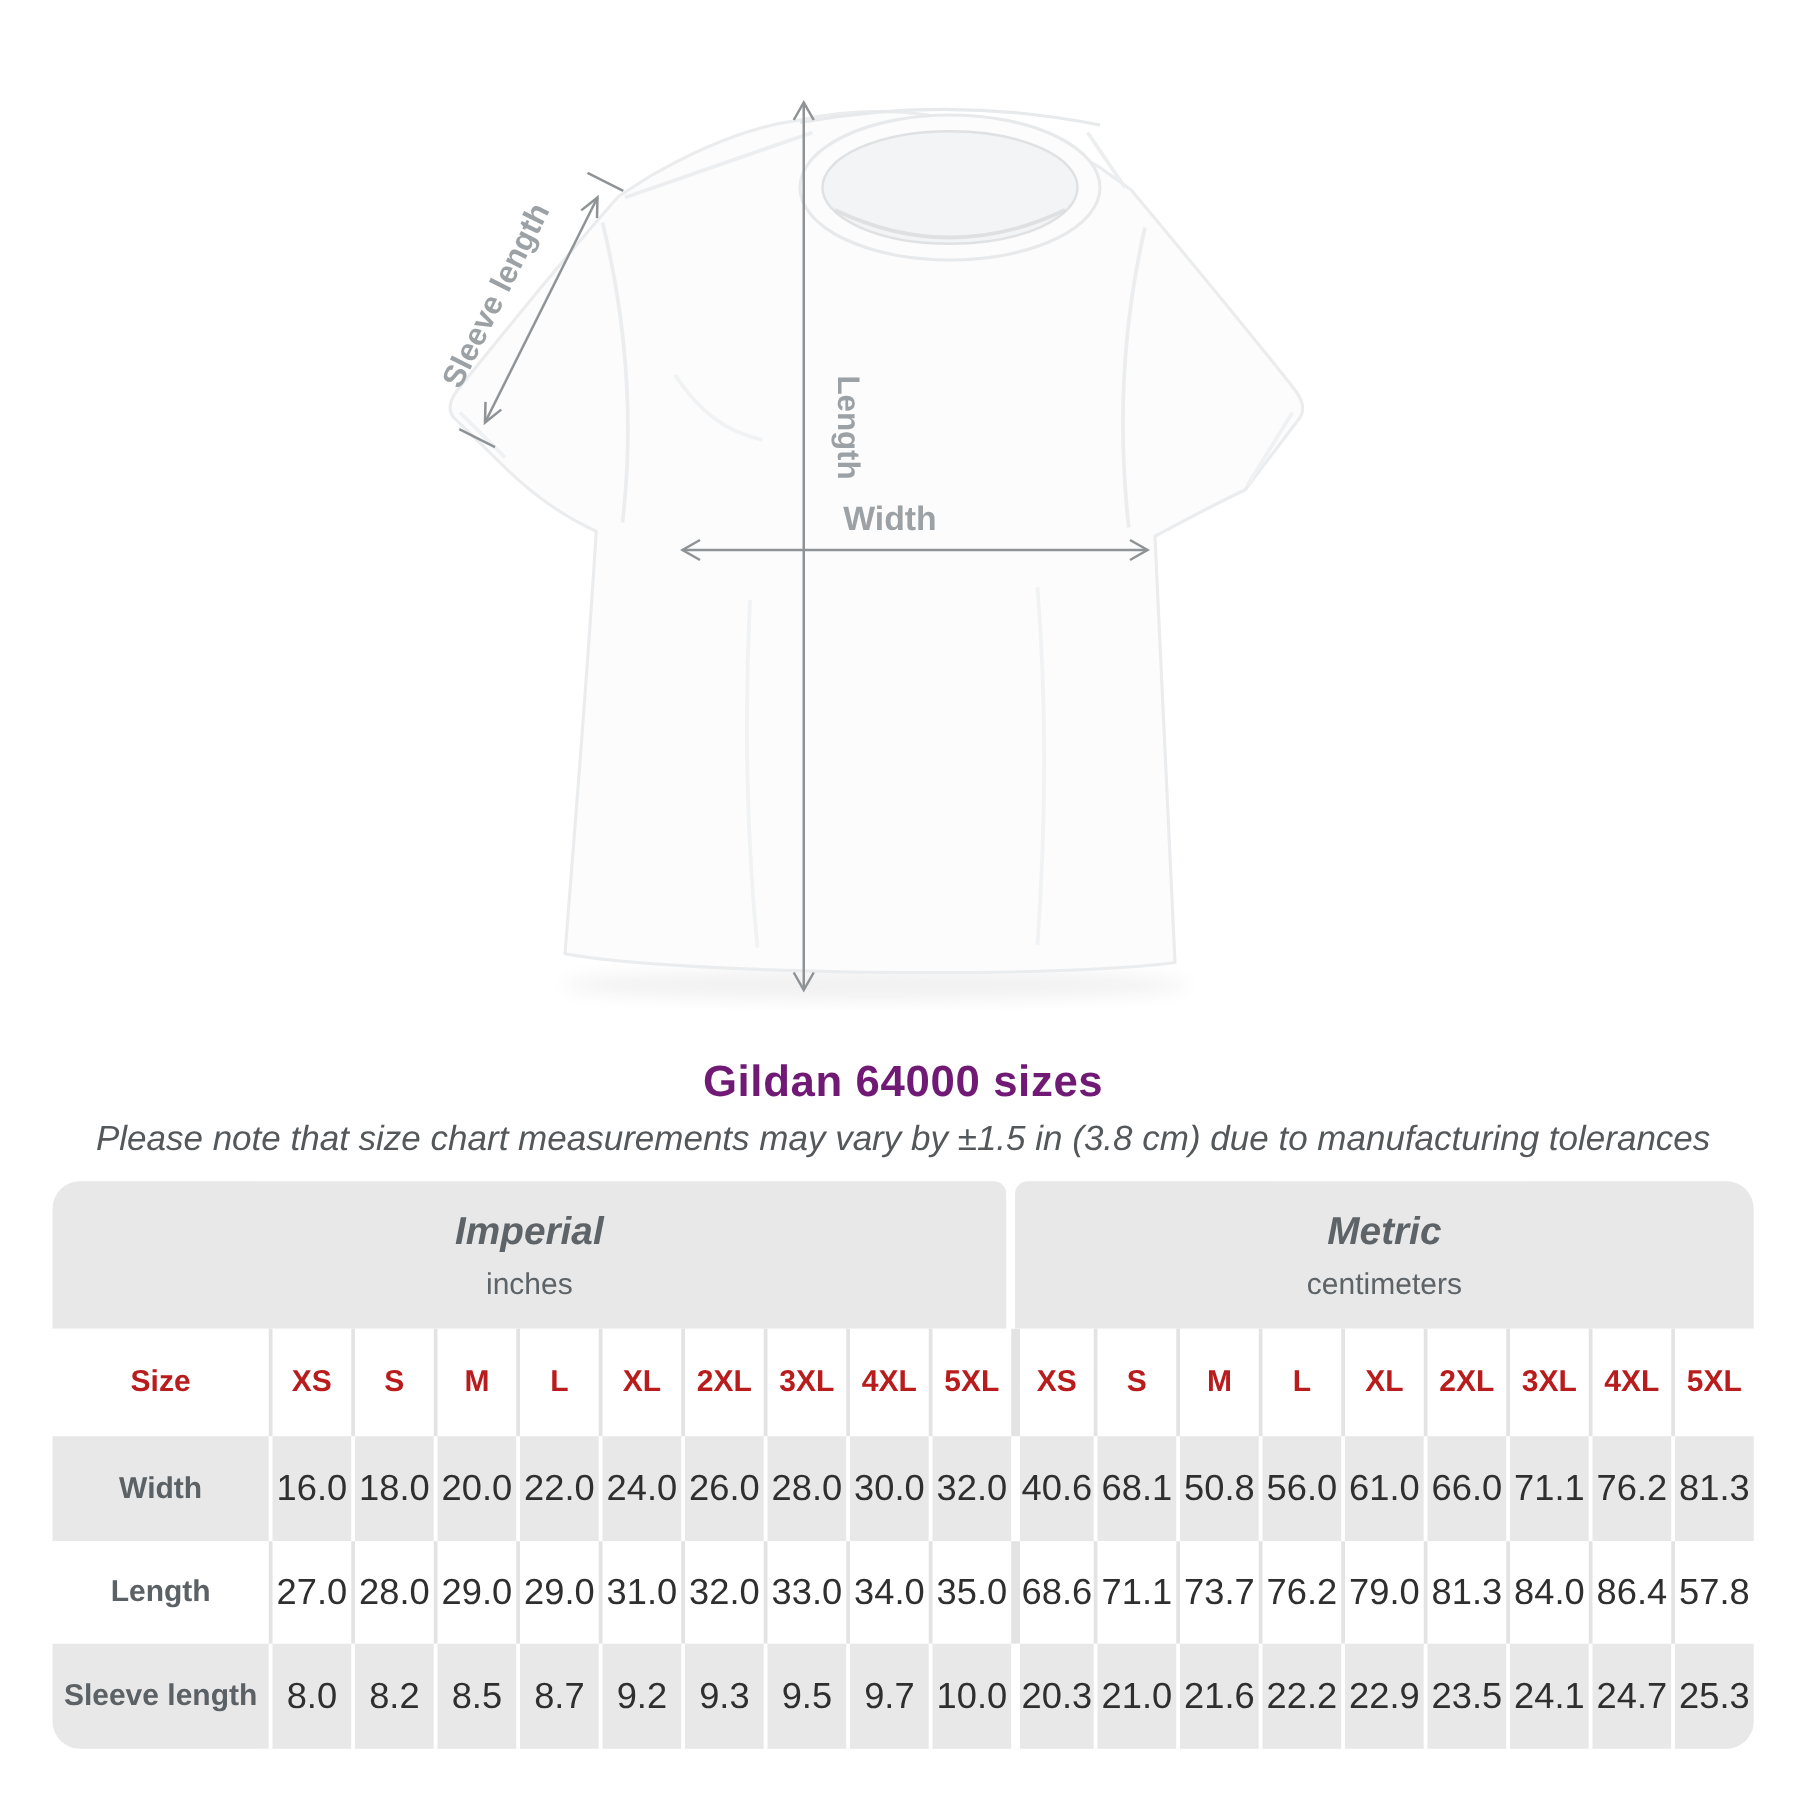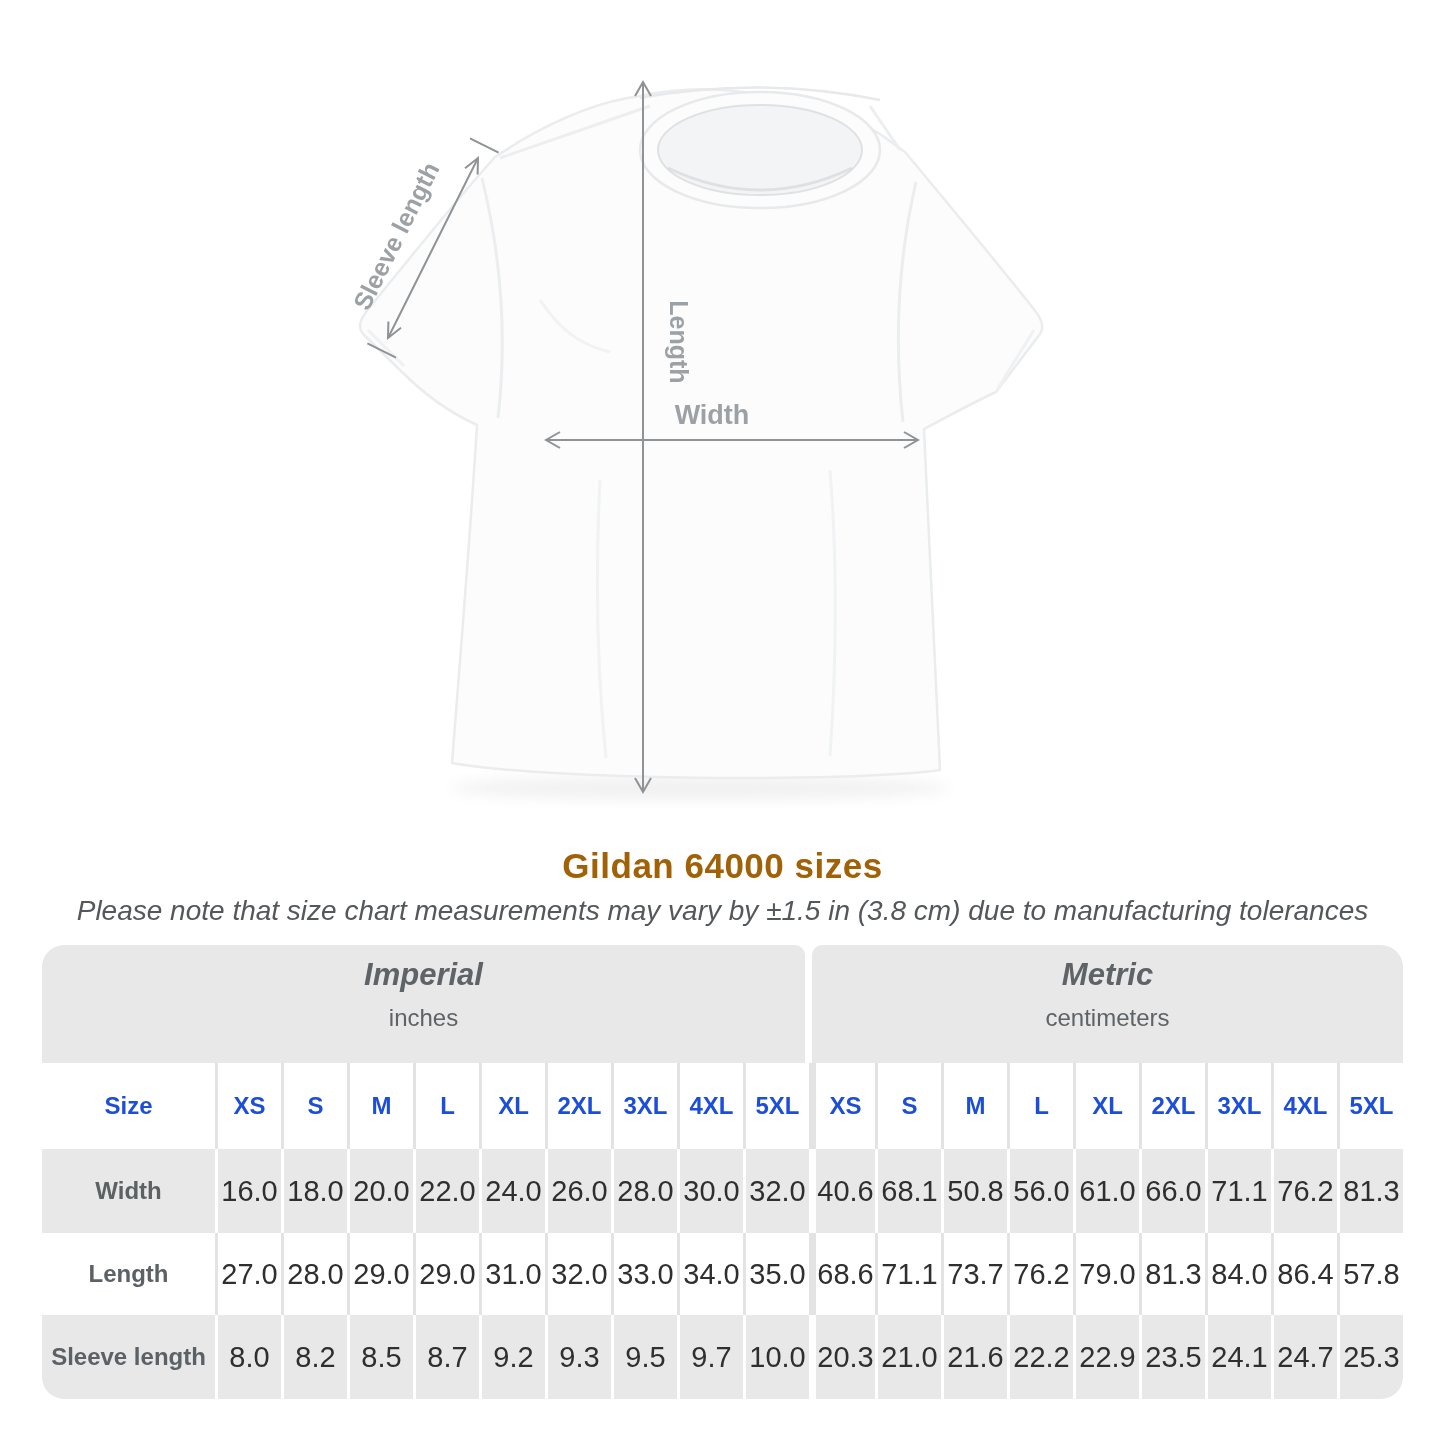--- a/index.html
+++ b/index.html
@@ -6,53 +6,53 @@
   .page{
     position:relative;width:1445px;height:1445px;background:#ffffff;overflow:hidden;
     font-family:"Liberation Sans", sans-serif;
   }
   
   .shirt-svg{position:absolute;top:0;left:0;}
   .dim-label{fill:#9ca1a5;font-weight:bold;}
   
   .page-title{
     position:absolute;top:846px;left:0;width:100%;margin:0;
-    text-align:center;font-size:35px;font-weight:bold;color:#a16207;letter-spacing:.5px;
+    text-align:center;font-size:35px;font-weight:bold;color:#701a75;letter-spacing:.5px;
   }
   .tolerance-note{
     position:absolute;top:895px;left:0;width:100%;margin:0;
     text-align:center;font-style:italic;font-size:28px;color:#54585b;
   }
   
   .size-table{position:absolute;top:945px;left:42px;width:1361px;}
   .band-row{display:flex;height:118px;}
   .band{
     background:#e8e8e8;display:flex;flex-direction:column;align-items:center;
-    justify-content:flex-start;padding-top:12px;box-sizing:border-box;
+    justify-content:flex-start;padding-top:22px;box-sizing:border-box;
   }
   .band.imperial{width:763px;border-radius:22px 10px 0 0;}
   .band-gap{width:7px;}
   .band.metric{flex:1;border-radius:10px 22px 0 0;}
   .band-name{font-size:31px;font-weight:bold;font-style:italic;color:#5d6367;}
   .band-unit{font-size:24px;color:#5d6367;margin-top:11px;}
   .trow{display:grid;grid-template-columns:173px repeat(18,1fr);}
   .r-size{height:86px;}
   .r-width{height:84px;}
   .r-length{height:82px;}
   .r-sleeve{height:84px;}
   .c{
     display:flex;align-items:center;justify-content:center;box-sizing:border-box;
     background:#ffffff;border-left:3px solid #e3e3e3;
   }
   .c.lbl{border-left:none;}
   .c.metric-first{border-left-width:7px;}
   .row-gray .c{background:#e8e8e8;border-left-color:#ffffff;}
   .r-sleeve .c:first-child{border-bottom-left-radius:22px;}
   .r-sleeve .c:last-child{border-bottom-right-radius:22px;}
-  .hdr-txt{font-size:24px;font-weight:bold;color:#1d4ed8;}
+  .hdr-txt{font-size:24px;font-weight:bold;color:#b91c1c;}
   .row-lbl{font-size:24px;font-weight:bold;color:#5b6165;}
   .val{font-size:29px;color:#2f2f2f;}
 </style>
 </head>
 <body>
 
 <div class="page">
 
   <svg class="shirt-svg" width="1445" height="840" viewBox="0 0 1445 840">
     <defs>

